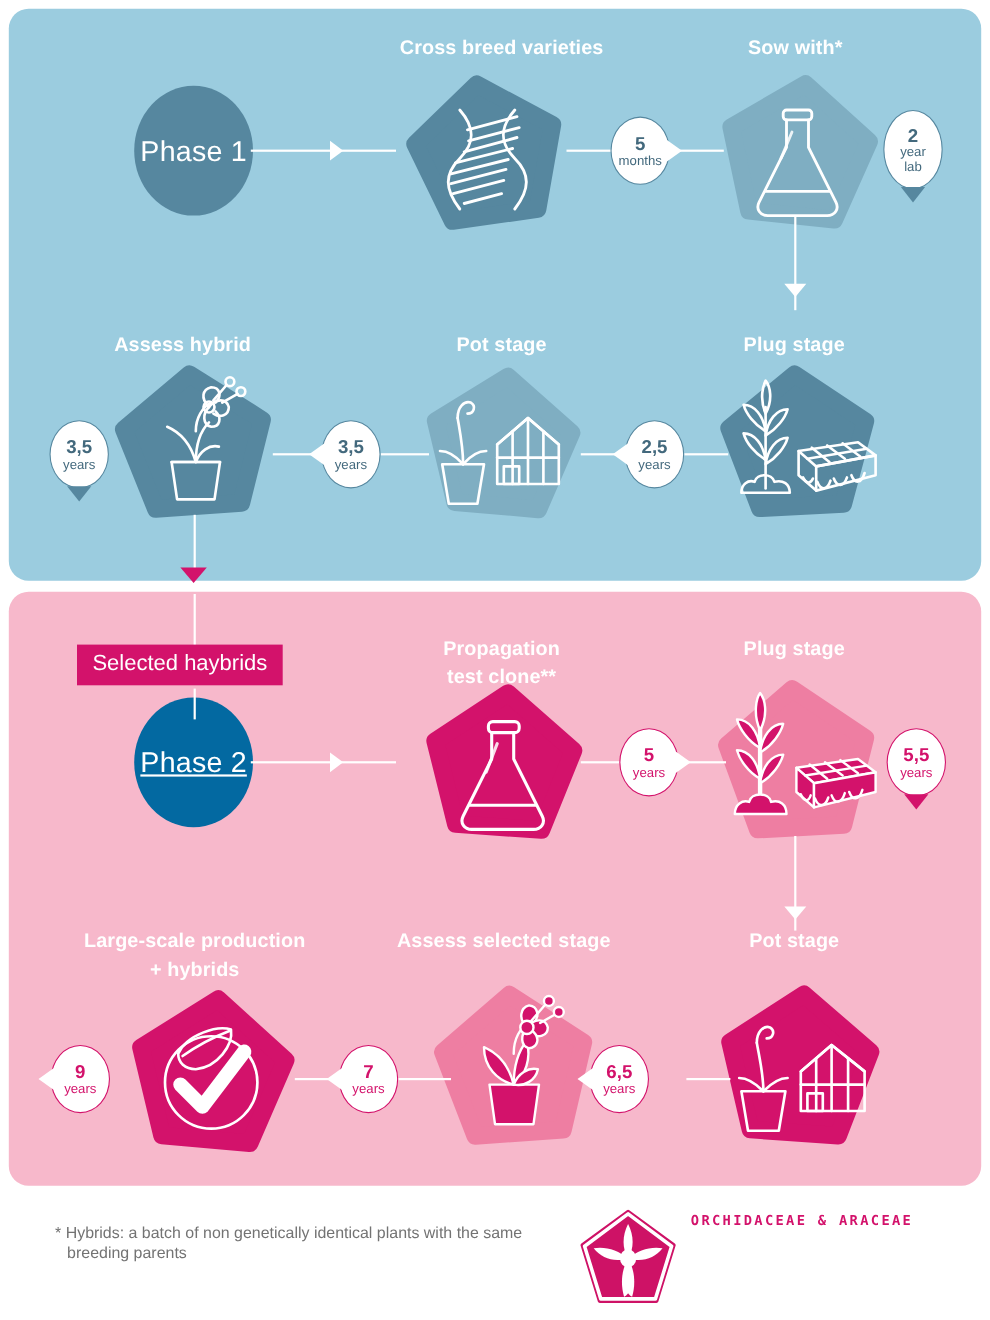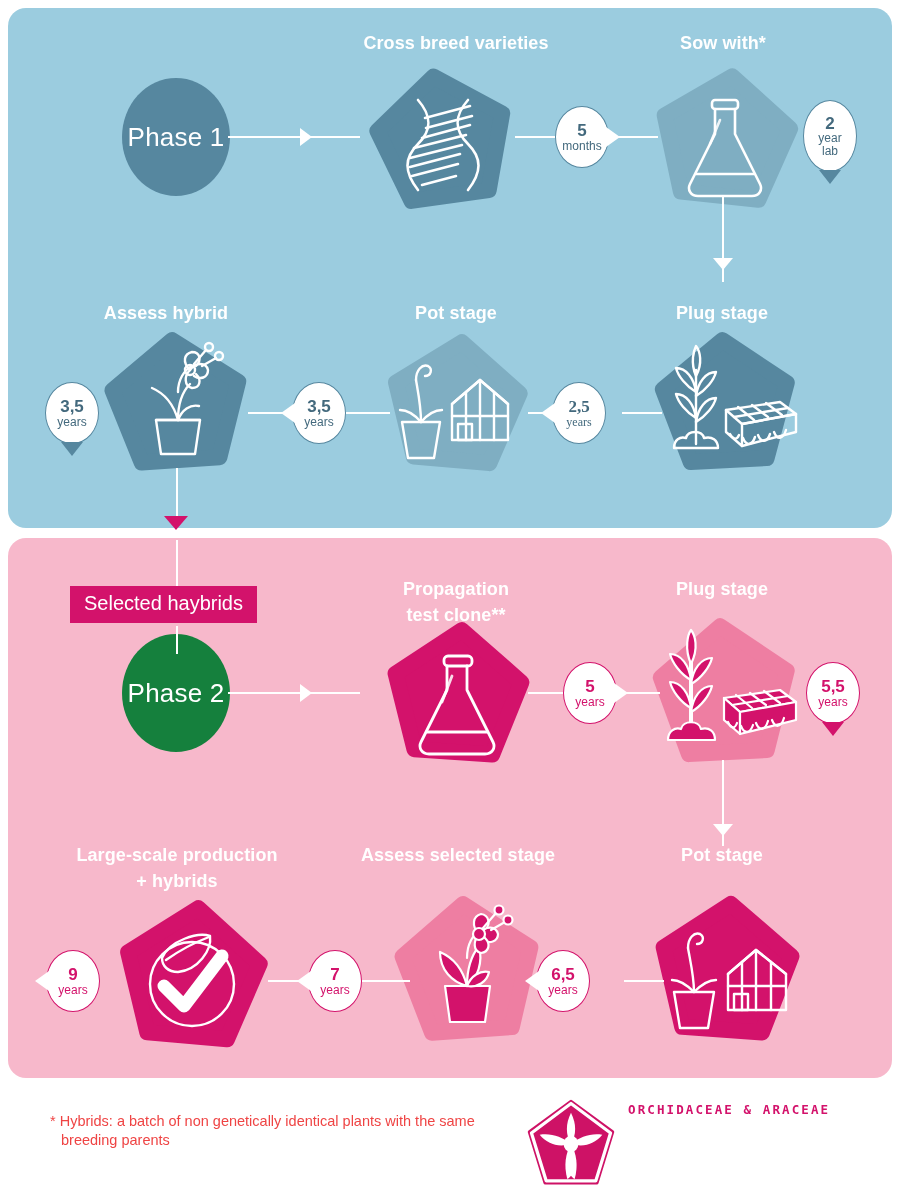--- a/index.html
+++ b/index.html
@@ -40,21 +40,21 @@
     position: absolute;
     width: 108px; height: 118px;
     display: flex; align-items: center; justify-content: center;
     border-radius: 50% 50% 50% 50% / 50% 50% 50% 50%;
     color: #fff;
     font-size: 26px;
     letter-spacing: .2px;
   }
   .phase-blob .lbl { position: relative; z-index: 2; }
   #phase1-blob { background: #56879F; }
-  #phase2-blob { background: #15803d; }
+  #phase2-blob { background: #0369a1; text-decoration: underline; }
 
   
   .badge {
     position: absolute;
     width: 54px; height: 62px;
     background: #ffffff;
     border-radius: 50%;
     display: flex; flex-direction: column;
     align-items: center; justify-content: center;
     line-height: 1.02;
@@ -121,21 +121,21 @@
     background: #D3126B;
     color: #fff;
     font-size: 20px;
     padding: 6px 14px 8px 14px;
     z-index: 5;
   }
 
   
   #footnotes { position: absolute; left: 50px; top: 1112px; width: 440px; }
   #footnotes p {
-    color: #ef4444; font-size: 14.5px; line-height: 1.34;
+    color: #737373; font-size: 14.5px; line-height: 1.34;
     margin-bottom: 13px; text-indent: -11px; padding-left: 11px;
   }
   #logo-area { position: absolute; left: 525px; top: 1098px; width: 340px; height: 92px; }
   #logo-mark { position: absolute; left: 0; top: 0; width: 92px; height: 92px; }
   #logo-text { position: absolute; left: 103px; top: 6px; }
   #logo-wordmark {
     font-size: 46px; color: #2e2426; letter-spacing: .5px;
     font-family: "DejaVu Sans", sans-serif; font-weight: 300;
   }
   #logo-tagline {
@@ -269,21 +269,21 @@
       <path d="M76 68 L104 44 L132 68"></path>
       <path d="M104 44 L104 104"></path>
       <path d="M118 56 L118 104"></path>
       <path d="M90 56 L90 104"></path>
       <path d="M76 80 L132 80"></path>
       <rect x="82" y="88" width="14" height="16"></rect>
     </g>
   </svg>
 </div>
 
-<div class="badge blue left" style="left:552px; top:382px;font-family:Liberation Serif, serif;">
+<div class="badge blue left" style="left:568px; top:382px;">
   <span class="num">2,5</span>
   <span class="unit">years</span>
   <span class="tip"></span>
 </div>
 <div class="hline" style="left:528px; top:412px; width:32px;"></div>
 <div class="hline" style="left:622px; top:412px; width:40px;"></div>
 
 <div class="node" style="left:648px; top:336px; width:162px; height:146px;">
   <svg viewBox="0 0 162 146">
     <g transform="rotate(-3 81 73)">

